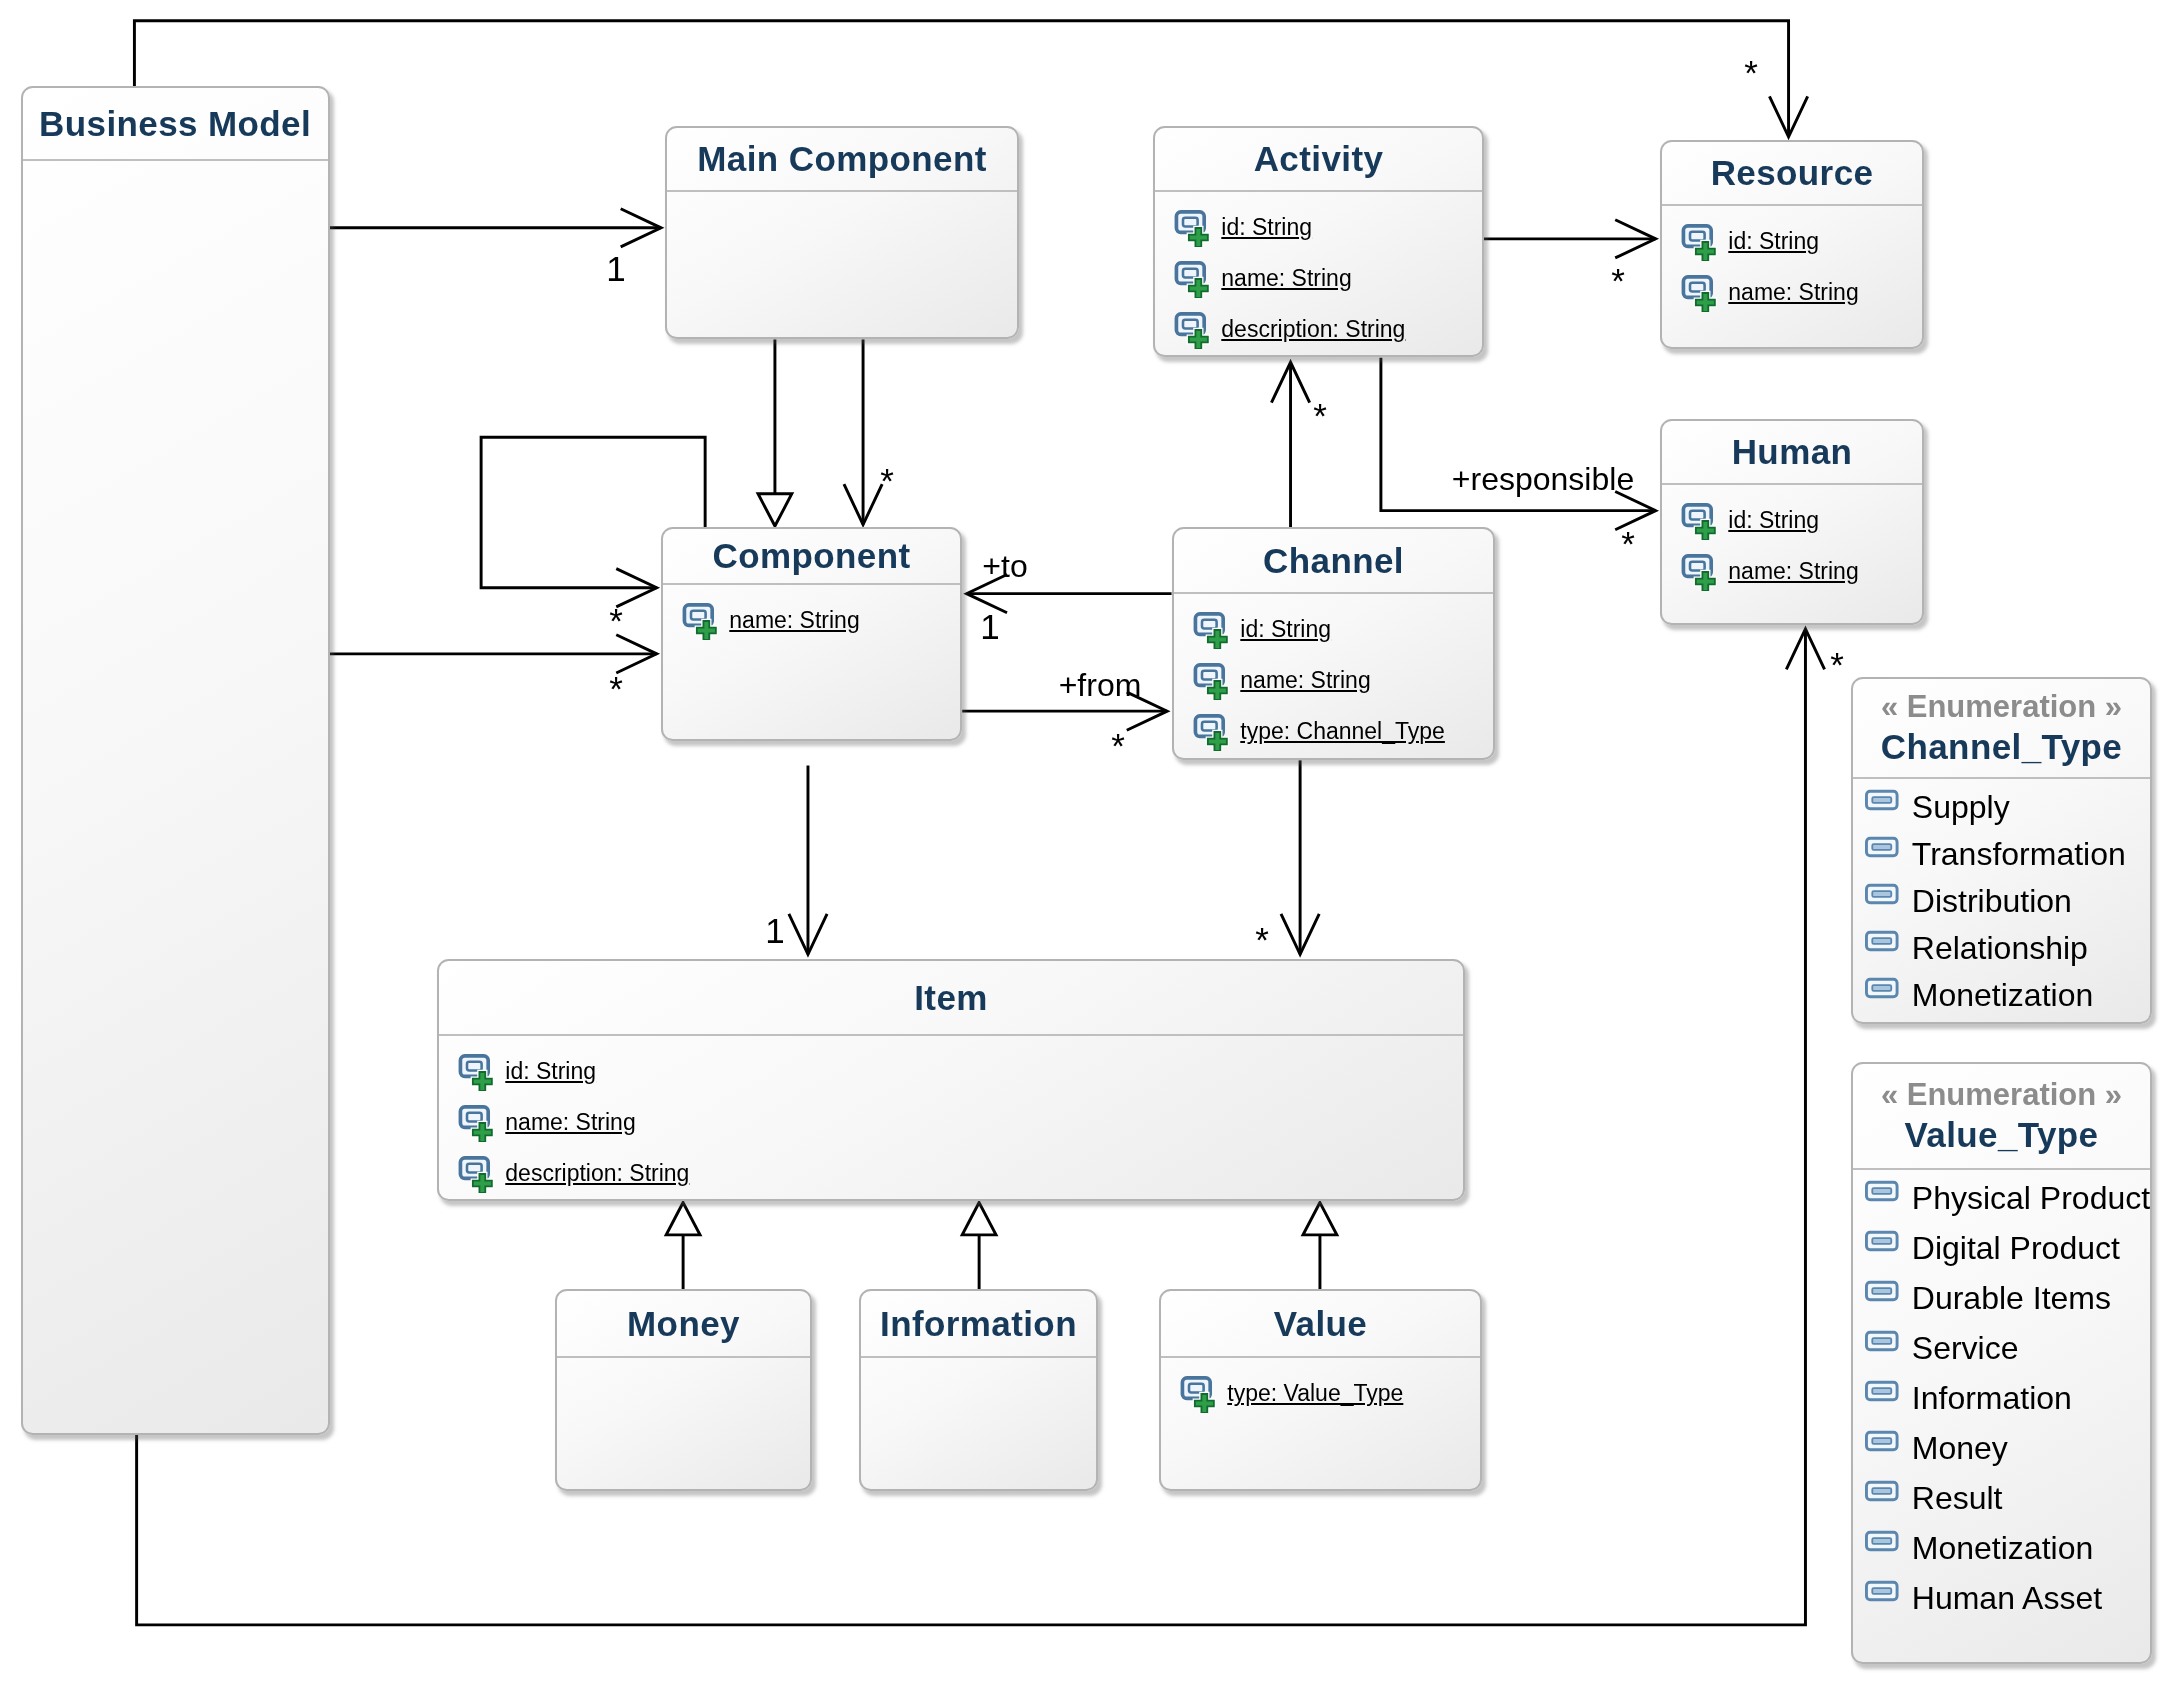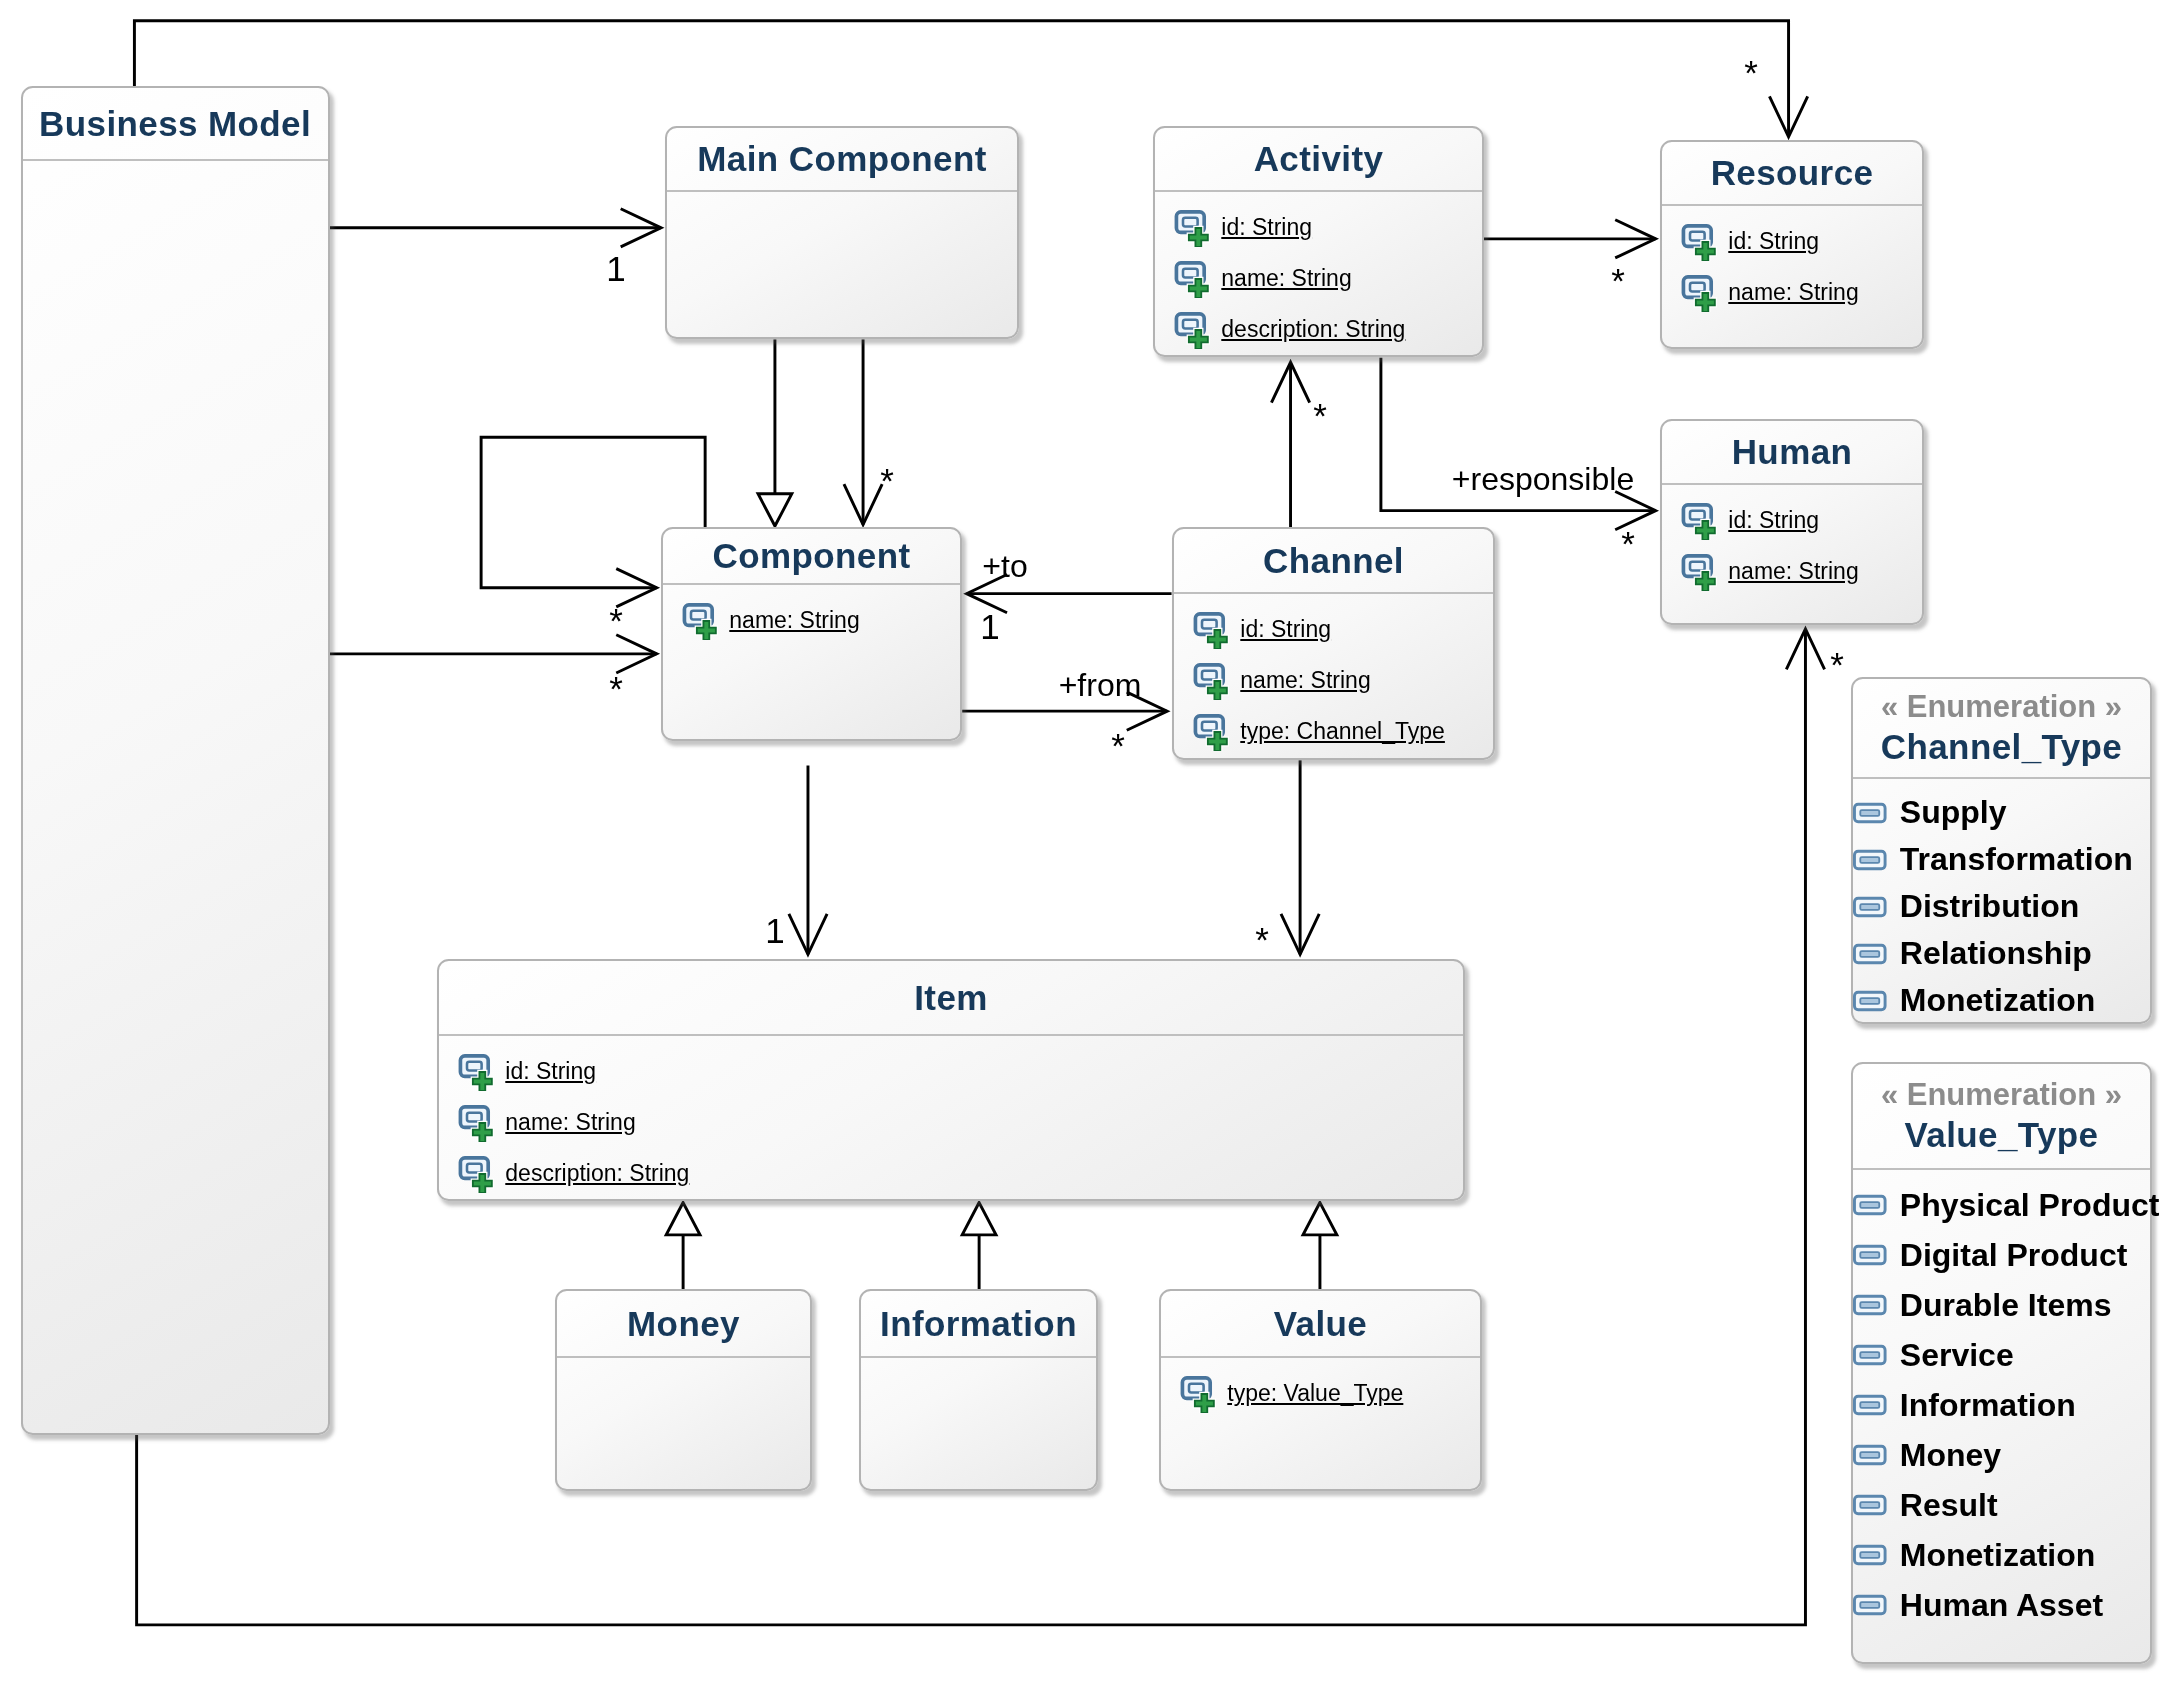--- a/index.html
+++ b/index.html
@@ -13,21 +13,21 @@
     background:linear-gradient(150deg,#ffffff 0%,#f8f8f8 45%,#e9e9e9 100%);
     border:2.2px solid #b3b3b3;border-radius:11.8px;
     box-shadow:3.7px 4.4px 3.7px rgba(90,90,90,.35);
   }
   .uml-head{display:flex;flex-direction:column;align-items:center;justify-content:center;box-sizing:border-box;}
   .uml-title{color:#17395a;font-weight:bold;font-size:35px;letter-spacing:0.4px;white-space:nowrap;}
   .uml-stereotype{color:#8c8c8c;font-weight:bold;font-size:31px;white-space:nowrap;margin-bottom:2.9px;}
   .uml-body{border-top:2.9px solid #bfbfbf;box-sizing:border-box;padding-top:10.3px;}
   .attr-row{display:flex;align-items:center;gap:10.3px;padding-left:19px;height:51px;}
   .attr-row span.attr-text{font-size:23px;color:#000;white-space:nowrap;text-decoration:underline;}
-  .enum-row{display:flex;align-items:center;gap:11.8px;padding-left:0;height:47px;font-weight:bold;}
+  .enum-row{display:flex;align-items:flex-start;gap:11.8px;padding-left:12px;height:47px;}
   .enum-row span.enum-text{font-size:32px;color:#000;white-space:nowrap;}
   .icon{display:inline-flex;flex:0 0 auto;}
   .edge-label{
     position:absolute;z-index:3;transform:translate(-50%,-50%);
     font-size:32px;color:#000;white-space:nowrap;
   }
   .mult{font-size:35px;}
 </style>
 </head>
 <body>

